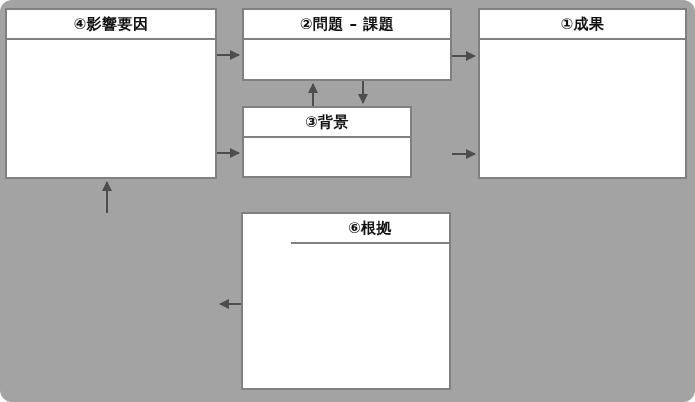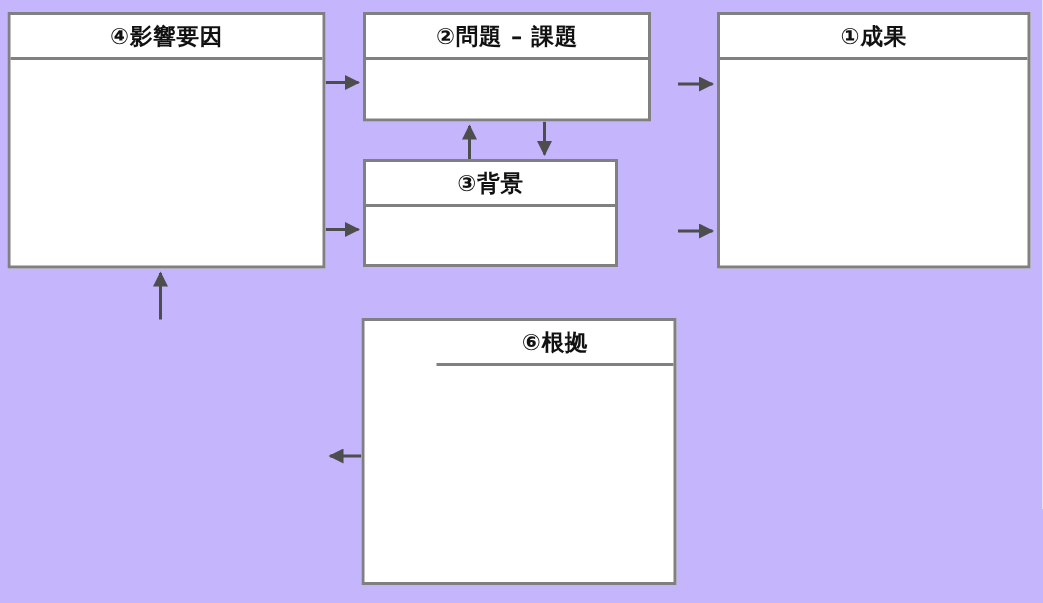--- a/index.html
+++ b/index.html
@@ -5,22 +5,23 @@
   html, body {
     margin: 0;
     padding: 0;
     background: #ffffff;
     font-family: "DejaVu Sans", "Liberation Sans", sans-serif;
   }
   #canvas {
     position: relative;
     width: 695px;
     height: 402px;
-    background: #c4b5fd;
+    background: #a3a3a3;
     overflow: hidden;
+    border-radius: 12px;
   }
   .box {
     position: absolute;
     box-sizing: border-box;
     background: #ffffff;
     border: 2px solid #808080;
   }
   .box-header {
     box-sizing: border-box;
     height: 30px;
@@ -33,21 +34,21 @@
     color: #111111;
     letter-spacing: 0.5px;
     white-space: nowrap;
   }
   .box-body {
     box-sizing: border-box;
     width: 100%;
   }
   
   #box-factors    { left: 5px;   top: 8px;   width: 212px; height: 171px; }
-  #box-problem    { left: 242px; top: 8px;   width: 192px; height: 73px;  }
+  #box-problem    { left: 242px; top: 8px;   width: 210px; height: 73px;  }
   #box-outcome    { left: 478px; top: 8px;   width: 209px; height: 171px; text-align: right; }
   #box-background { left: 242px; top: 106px; width: 170px; height: 72px;  }
   #box-strategy   { left: 5px;   top: 213px; width: 212px; height: 177px; }
   #box-evidence   { left: 241px; top: 212px; width: 210px; height: 178px; padding-left: 48px; }
   #arrow-layer {
     position: absolute;
     left: 0;
     top: 0;
     width: 695px;
     height: 402px;

